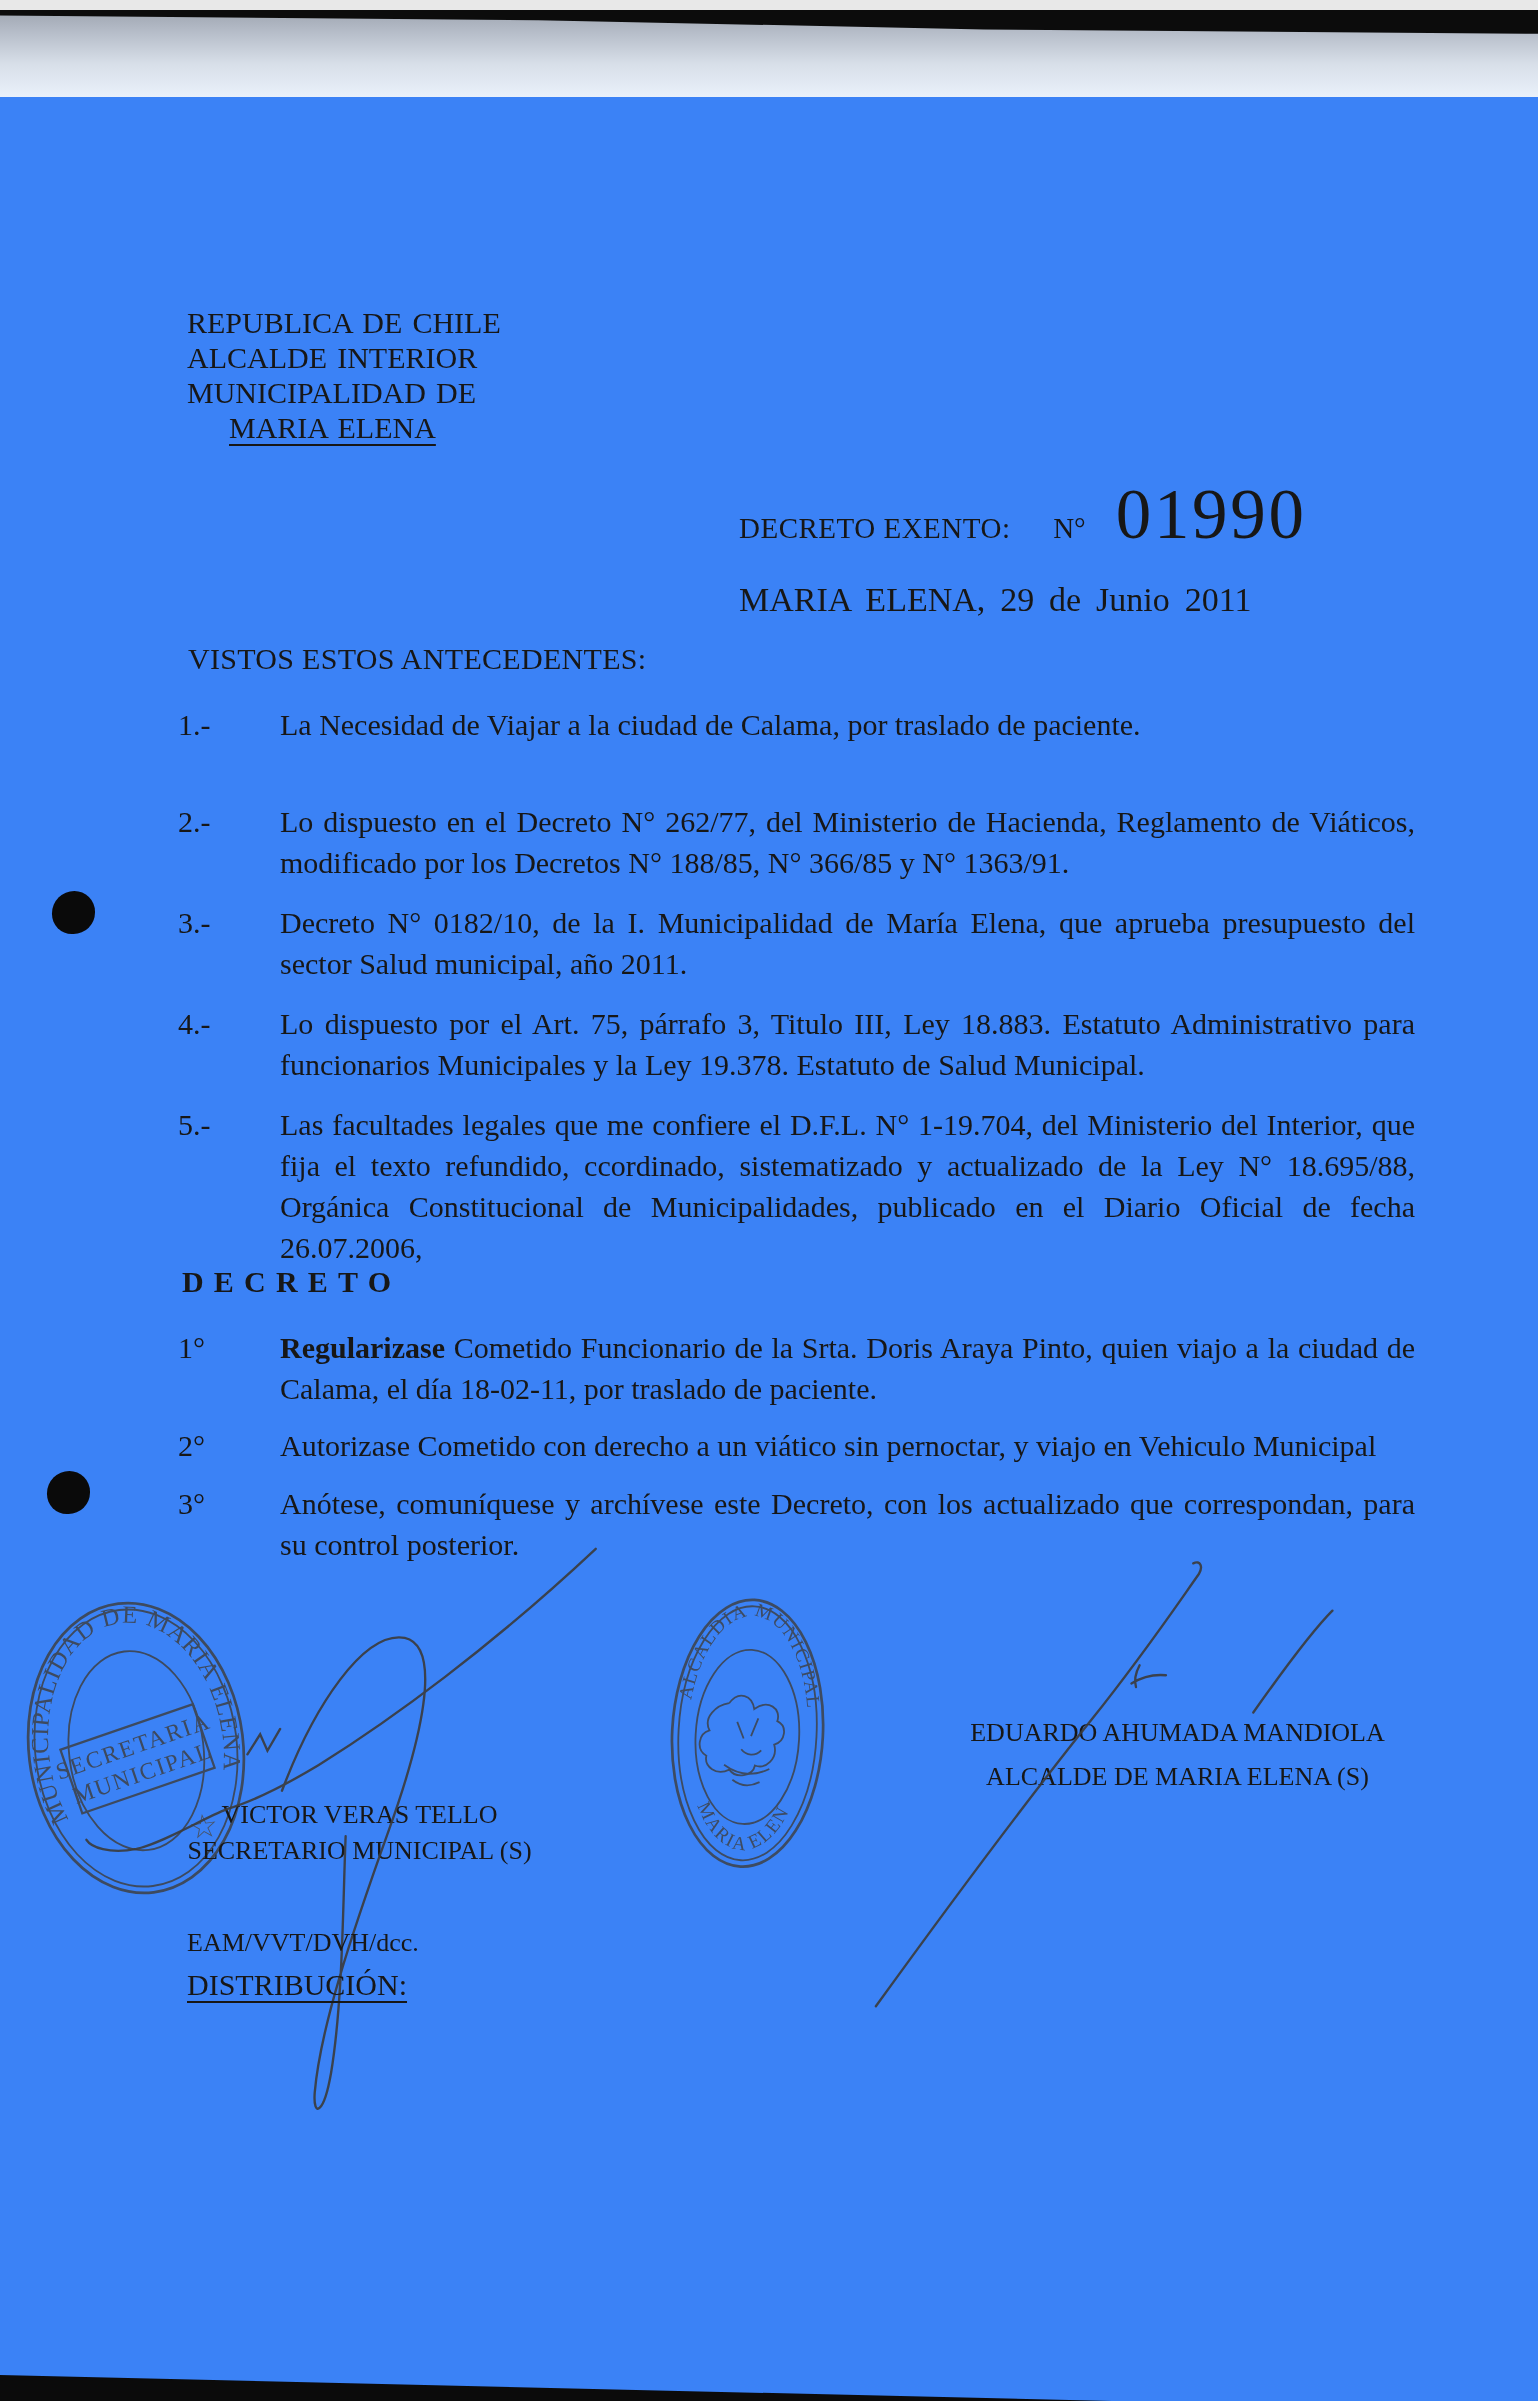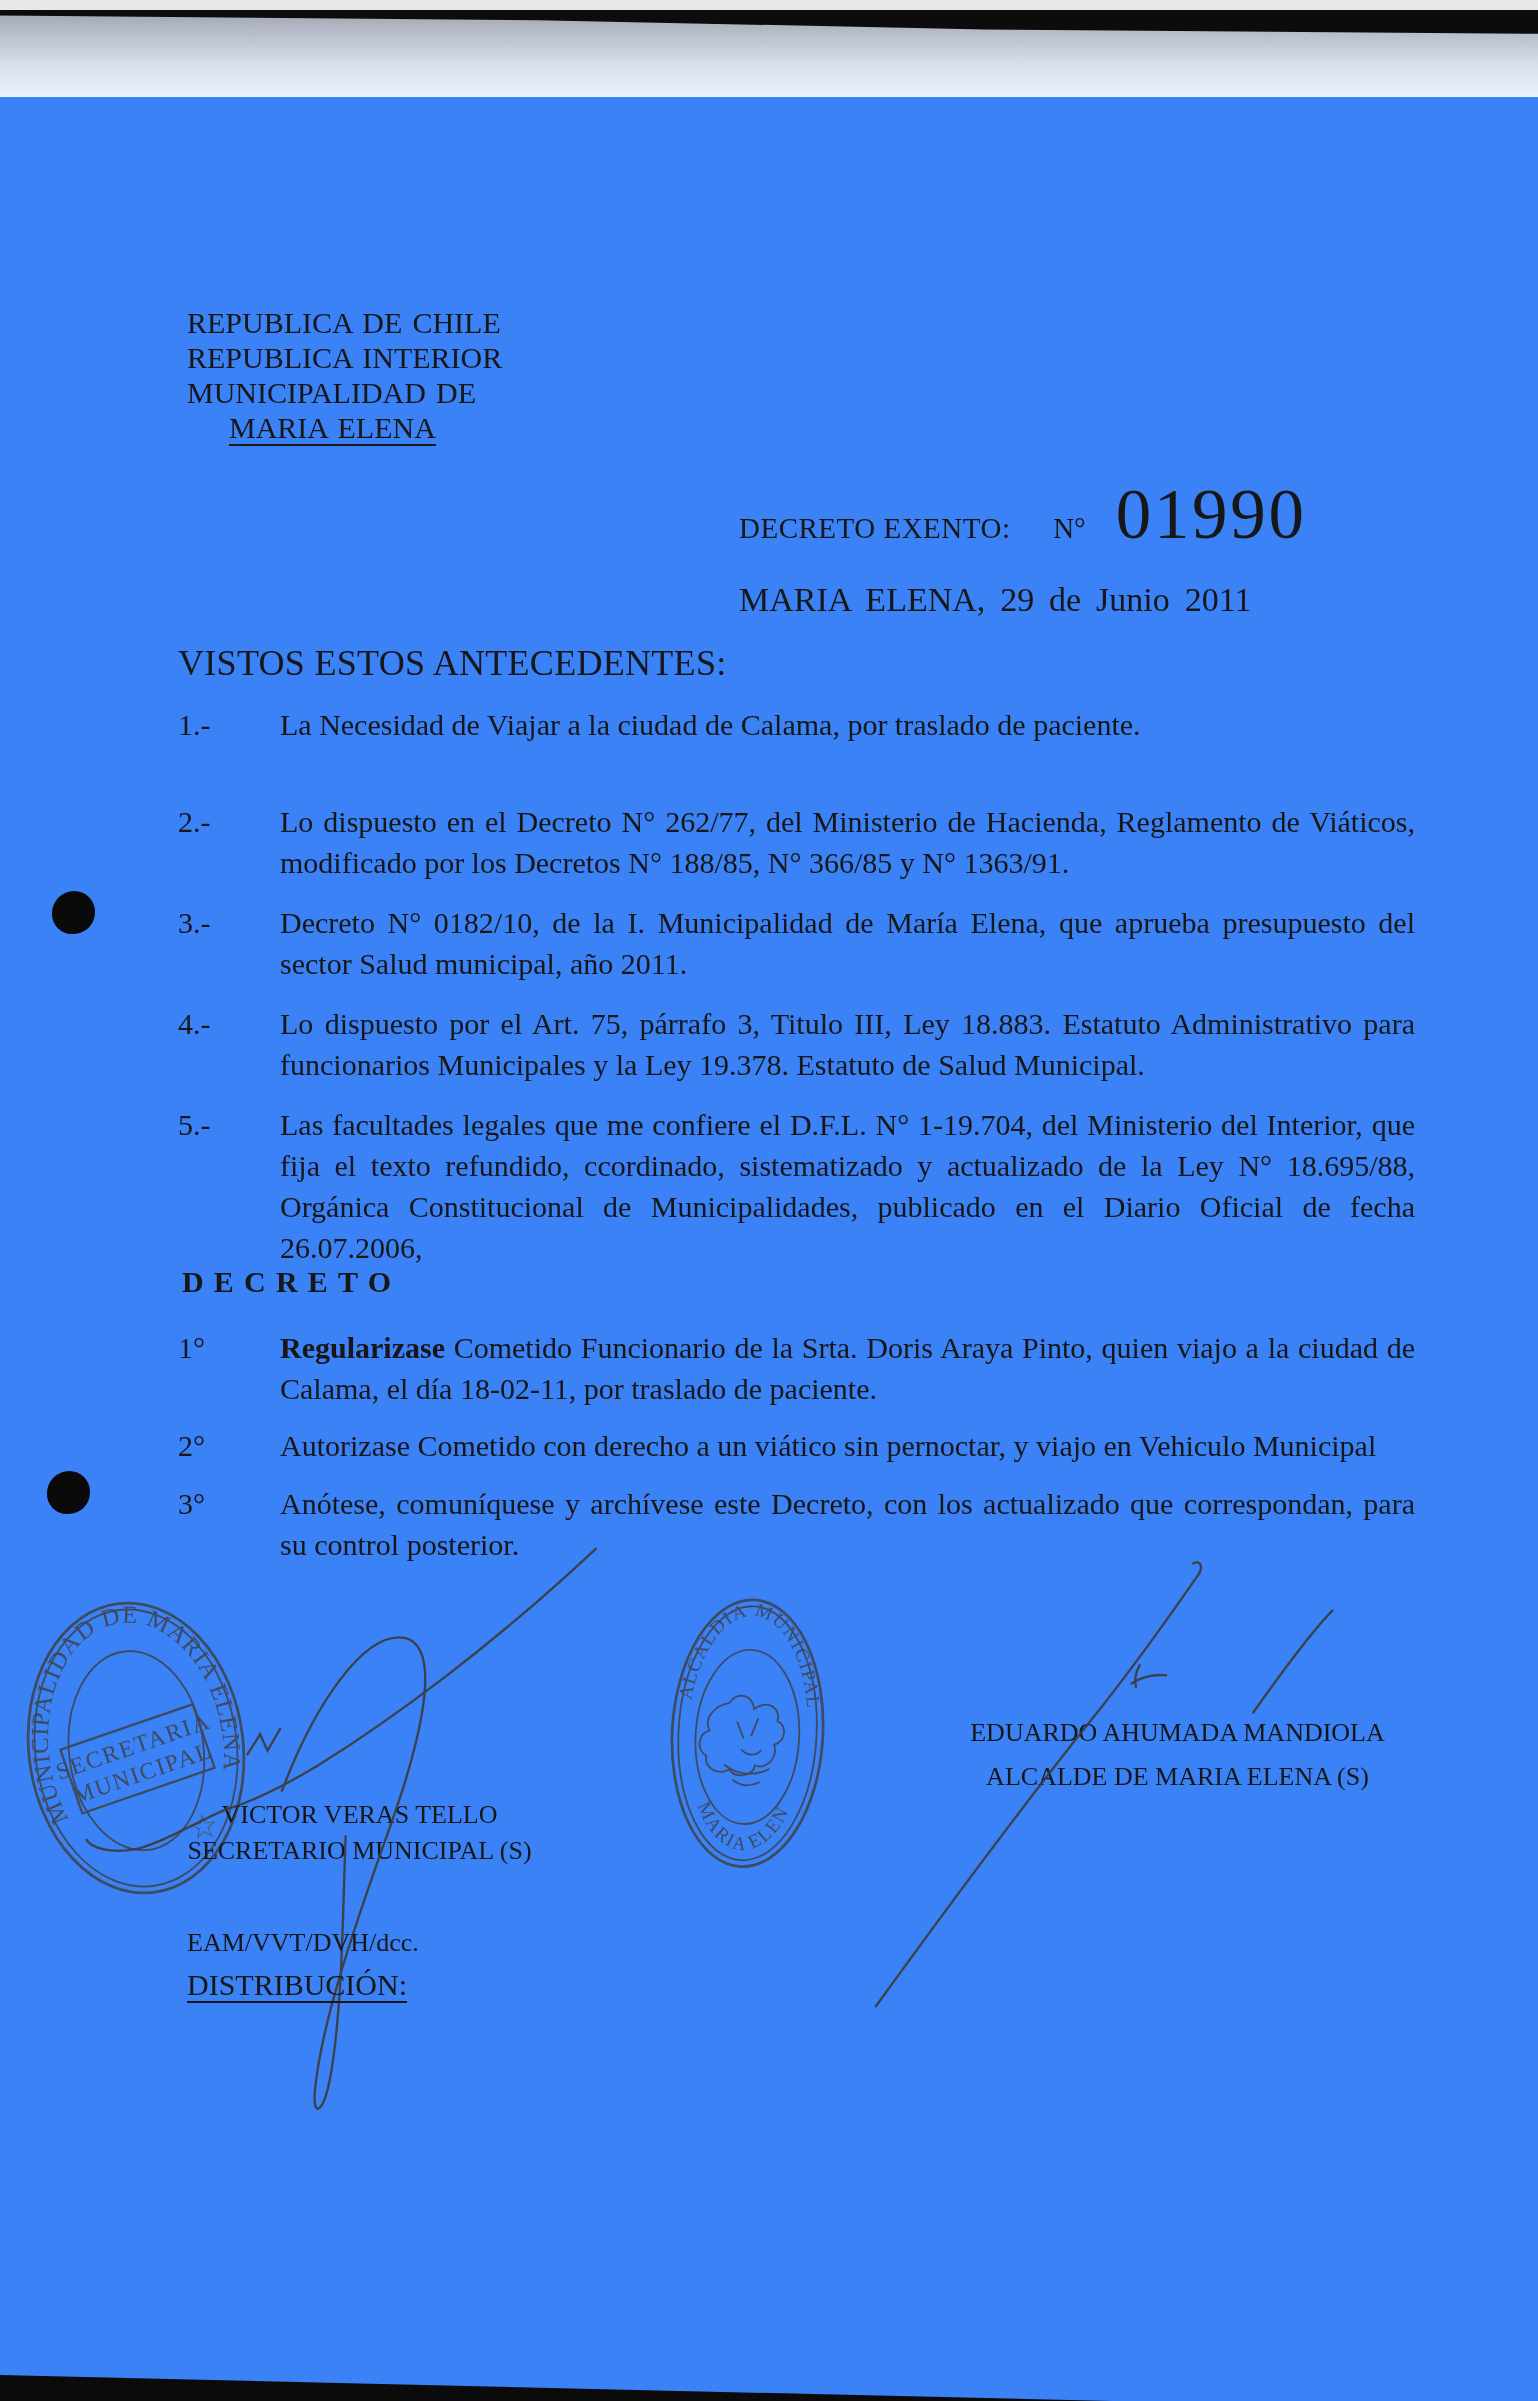--- a/index.html
+++ b/index.html
@@ -32,21 +32,21 @@
   .letterhead .l4{margin-left:42px;text-decoration:underline;text-underline-offset:5.5px;text-decoration-thickness:1.8px;}
 
   
   .decree-line{position:absolute;left:739px;top:464px;display:flex;align-items:baseline;gap:30px;white-space:nowrap;}
   .decree-line .lbl{font-size:29px;letter-spacing:0.5px;}
   .decree-line .nsym{font-size:29px;margin-left:12.7px;}
   .decree-line .big{font-size:71px;letter-spacing:2.7px;}
   .place-date{position:absolute;left:739px;top:571px;font-size:34px;word-spacing:6.4px;white-space:nowrap;}
 
   
-  .vistos-title{position:absolute;left:178px;top:632px;font-size:36px;letter-spacing:0.3px;}
+  .vistos-title{position:absolute;left:188px;top:632px;font-size:30px;letter-spacing:0.3px;}
   .v-list{position:absolute;left:178px;top:694px;width:1237px;}
   .item-row{display:flex;margin-bottom:19px;}
   .v-list .item-row:first-child{margin-bottom:56px;}
   .item-row .num{flex:none;width:102px;font-size:30px;line-height:41px;}
   .item-row .txt{flex:1;font-size:30px;line-height:41px;text-align:justify;}
 
   
   .d-title{position:absolute;left:182px;top:1255px;font-size:30px;font-weight:bold;letter-spacing:.34em;}
   .d-list{position:absolute;left:178px;top:1317px;width:1237px;}
   .d-list .item-row{margin-bottom:16.4px;}
@@ -72,21 +72,21 @@
 <div class="page">
 
   <div class="scan-grey-band"></div>
   <div class="scan-strip-top"></div>
   <div class="scan-strip-bottom"></div>
   <div class="dot" id="dot-1"></div>
   <div class="dot" id="dot-2"></div>
 
   <div class="letterhead">
     <div>REPUBLICA DE CHILE</div>
-    <div>REPUBLICA  INTERIOR</div>
+    <div>ALCALDE  INTERIOR</div>
     <div>MUNICIPALIDAD DE</div>
     <div class="l4">MARIA ELENA</div>
   </div>
 
   <div class="decree-line">
     <span class="lbl">DECRETO EXENTO:</span>
     <span class="nsym">N°</span>
     <span class="big">01990</span>
   </div>
   <div class="place-date">MARIA ELENA,  29  de Junio  2011</div>

